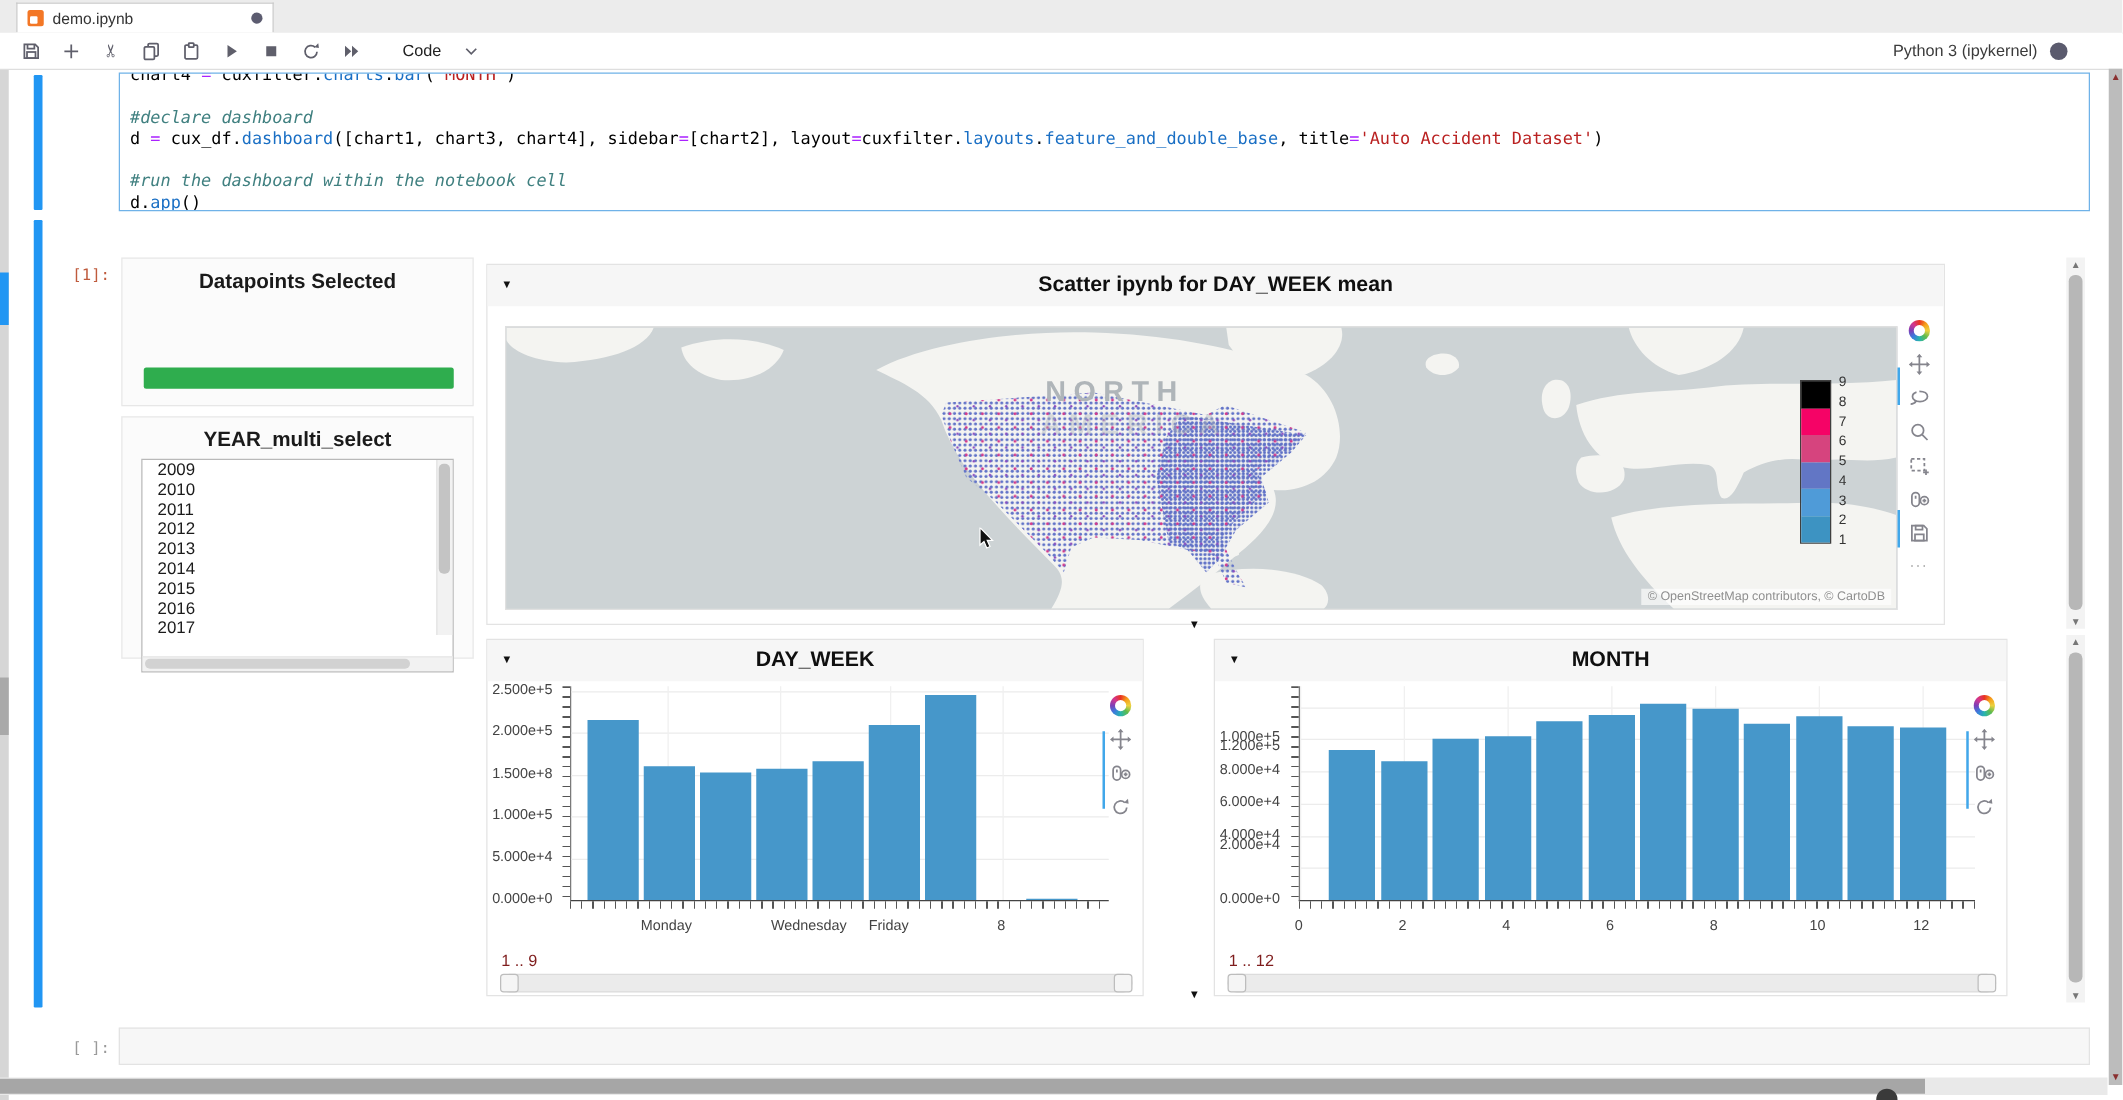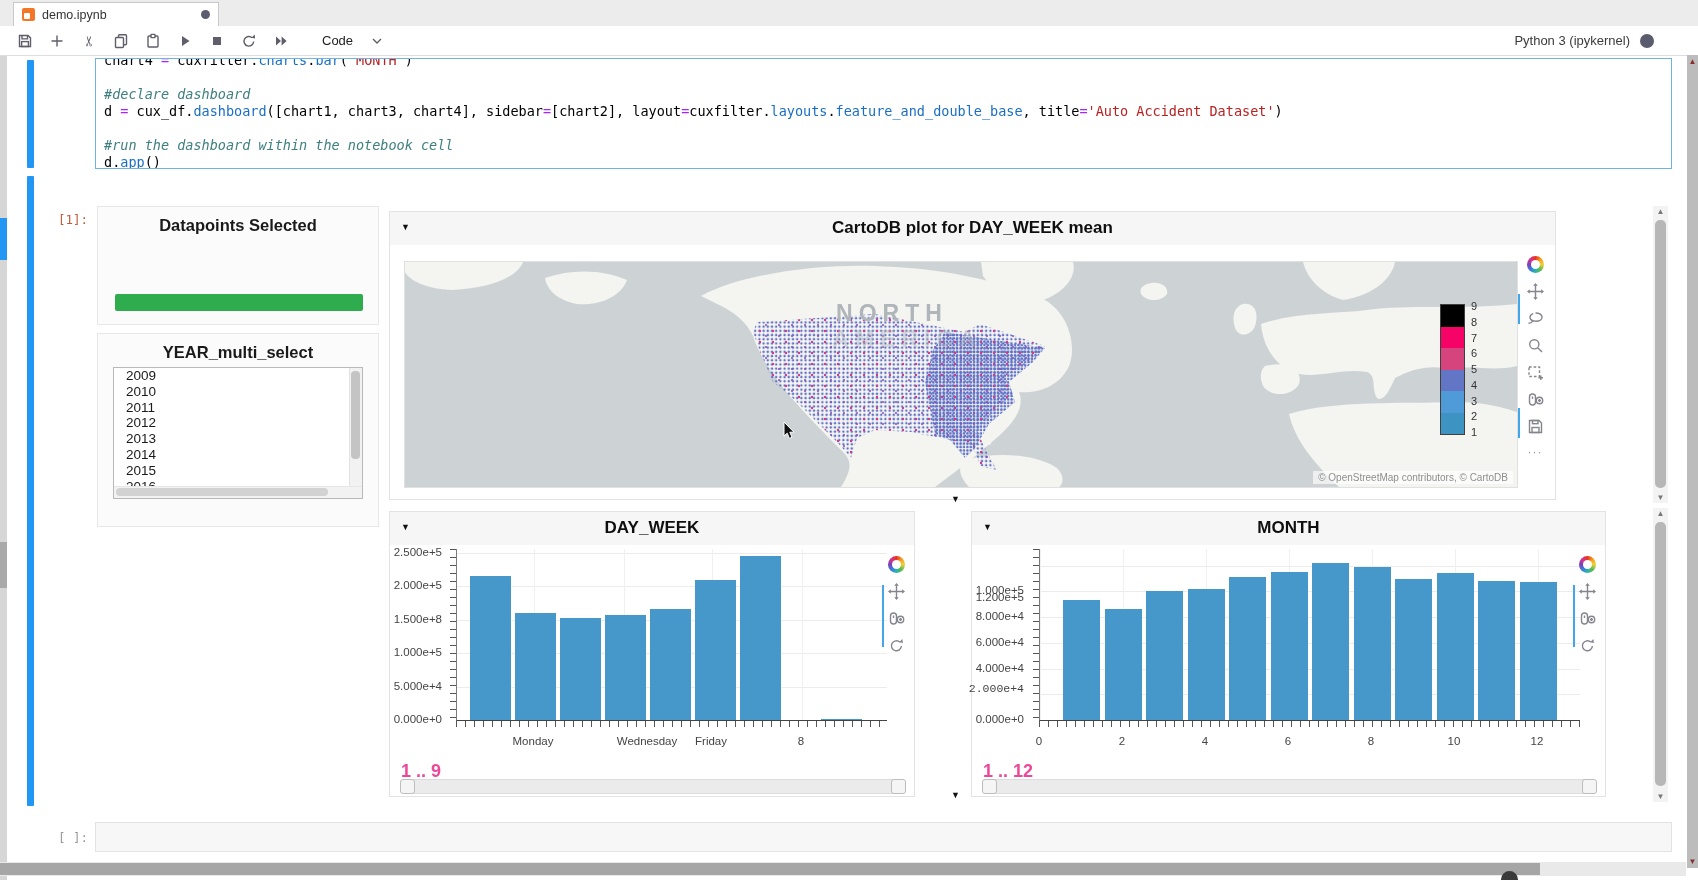--- a/index.html
+++ b/index.html
@@ -42,21 +42,21 @@
 
   .prompt{position:absolute;font-family:"DejaVu Sans Mono","Liberation Mono",monospace;font-size:12.5px;text-align:right;width:42px;}
   .out-prompt{color:#bf5b3d;}
   .empty-prompt{color:#9a9a9a;}
 
   
   .card{position:absolute;background:#fbfbfb;border:1px solid #e7e7e7;box-sizing:border-box;}
   .card-title{text-align:center;font-weight:bold;font-size:16.5px;color:#1a1a1a;margin-top:9px;}
   .dp-value{text-align:center;font-size:21px;color:#111;margin-top:17px;}
   .dp-bar{position:absolute;left:17px;top:87px;width:248px;height:17px;border-radius:2px;}
-  .year-box{position:absolute;left:15px;top:33px;width:250px;height:132px;background:#fff;border:1px solid #b9b9b9;overflow:hidden;box-sizing:border-box;}
+  .year-box{position:absolute;left:15px;top:33px;width:250px;height:171px;background:#fff;border:1px solid #b9b9b9;overflow:hidden;box-sizing:border-box;}
   .year-item{font-size:13.5px;line-height:15.8px;padding-left:12px;color:#1a1a1a;}
   .ybox-vsb{position:absolute;right:0;top:0;width:12px;height:140px;background:#f2f2f2;border-left:1px solid #e2e2e2;}
   .ybox-vsb .thumb{position:absolute;left:1px;top:3px;width:9px;height:88px;background:#c4c4c4;border-radius:4px;}
   .ybox-hsb{position:absolute;left:0;bottom:0;width:250px;height:11px;background:#f2f2f2;border-top:1px solid #e6e6e6;}
   .ybox-hsb .thumb{position:absolute;left:2px;top:1px;width:212px;height:8px;background:#d2d2d2;border-radius:4px;}
 
   
   .panel{position:absolute;background:#fff;border:1px solid #e3e3e3;box-sizing:border-box;}
   .panel-header{position:absolute;left:0;top:0;right:0;height:33px;background:#f6f6f6;}
   .collapse-tri{position:absolute;left:11px;top:10px;font-size:9px;color:#111;}
@@ -87,21 +87,21 @@
   .yaxis{position:absolute;left:0;top:4px;width:60px;height:171px;}
   .ytick{position:absolute;right:8px;font-size:11.5px;color:#444;white-space:nowrap;}
   .plot{position:absolute;top:4px;height:171px;background:#fff;border-left:1px solid #7a7a7a;border-bottom:1px solid #444;}
   .plot:after{content:"";position:absolute;left:-1px;right:0;bottom:-7px;height:6px;background:repeating-linear-gradient(90deg,#555 0 1px,transparent 1px 9px);}
   .plot:before{content:"";position:absolute;left:-7px;top:0;bottom:0;width:6px;background:repeating-linear-gradient(180deg,#555 0 1px,transparent 1px 8px);}
   .gridline{position:absolute;left:0;right:0;height:1px;background:#ececec;}
   .vgrid{position:absolute;top:0;bottom:0;width:1px;background:#f0f0f0;}
   .bar{position:absolute;bottom:0;}
   .xaxis{position:absolute;top:190px;height:14px;}
   .xtick{position:absolute;top:0;transform:translateX(-50%);font-size:11.5px;color:#444;white-space:nowrap;}
-  .range-label{position:absolute;left:11px;top:216px;font-weight:bold;font-size:18px;color:#ec4899;}
+  .range-label{position:absolute;left:11px;top:216px;font-weight:normal;font-size:13px;color:#7f1d1d;}
   .range-slider{position:absolute;left:10px;top:234px;height:15px;background:#ebebeb;border:1px solid #dcdcdc;border-radius:8px;box-sizing:border-box;}
   .slider-handle{position:absolute;top:-1px;width:15px;height:15px;background:#f5f5f5;border:1px solid #bdbdbd;border-radius:3px;box-sizing:border-box;}
   .slider-handle.left{left:-1px;} .slider-handle.right{right:-1px;}
 
   
   .vsb{position:absolute;width:15px;background:#f3f3f3;}
   .vsb .sb-arrow{position:absolute;left:0;width:15px;text-align:center;font-size:8px;color:#777;}
   .vsb .sb-thumb{position:absolute;left:2px;width:11px;background:#b7b7b7;border-radius:5px;}
   .win-vsb{position:absolute;left:1687px;top:55px;width:11px;height:813px;background:#bcbcbc;}
   .win-vsb .tri{position:absolute;left:0;width:11px;text-align:center;font-size:8px;color:#8a2f2f;}
@@ -220,21 +220,21 @@
         </div>
       <div class="ybox-hsb">
           <div class="thumb"></div>
         </div>
     </div>
   </div>
 
   <div class="panel" style="left:389px;top:211px;width:1167px;height:289px;">
     <div class="panel-header">
       <span class="collapse-tri">▼</span>
-      <div class="panel-title">CartoDB plot for DAY_WEEK mean</div>
+      <div class="panel-title">Scatter ipynb for DAY_WEEK mean</div>
     </div>
     <div class="map">
       <svg class="geo" width="1112" height="225" viewBox="0 0 1112 225">
         <defs>
           <pattern id="pdots" width="4.2" height="4.2" patternUnits="userSpaceOnUse">
               <circle cx="1.6" cy="1.6" r="1.25" fill="#6173c8"></circle>
             </pattern>
           <pattern id="pdense" width="3.4" height="3.4" patternUnits="userSpaceOnUse">
               <circle cx="1.4" cy="1.4" r="1.3" fill="#5e70c6"></circle>
             </pattern>
@@ -393,21 +393,21 @@
       <span class="collapse-tri">▼</span>
       <div class="panel-title">MONTH</div>
     </div>
     <div class="chart-body">
       <div class="yaxis" id="mo-yax">
           <div class="ytick" style="top: 9.71429px; margin-top: 32px;">1.200e+5</div>
           <div class="ytick" style="top: 35.4286px;">1.000e+5</div>
           <div class="ytick" style="top: 61.1429px;">8.000e+4</div>
           <div class="ytick" style="top: 86.8571px;">6.000e+4</div>
           <div class="ytick" style="top: 112.571px;">4.000e+4</div>
-          <div class="ytick" style="top: 133px; font-family: Liberation Mono, monospace;">2.000e+4</div>
+          <div class="ytick" style="top: 121px;">2.000e+4</div>
           <div class="ytick" style="top: 164px;">0.000e+0</div>
         </div>
       <div class="plot" id="mo-plot" style="left:67px;width:540px;">
           <div class="gridline" style="top: 16.7143px;"></div>
           <div class="gridline" style="top: 42.4286px;"></div>
           <div class="gridline" style="top: 68.1429px;"></div>
           <div class="gridline" style="top: 93.8571px;"></div>
           <div class="gridline" style="top: 119.571px;"></div>
           <div class="gridline" style="top: 145.286px;"></div>
           <div class="vgrid" style="left: 0px;"></div>

